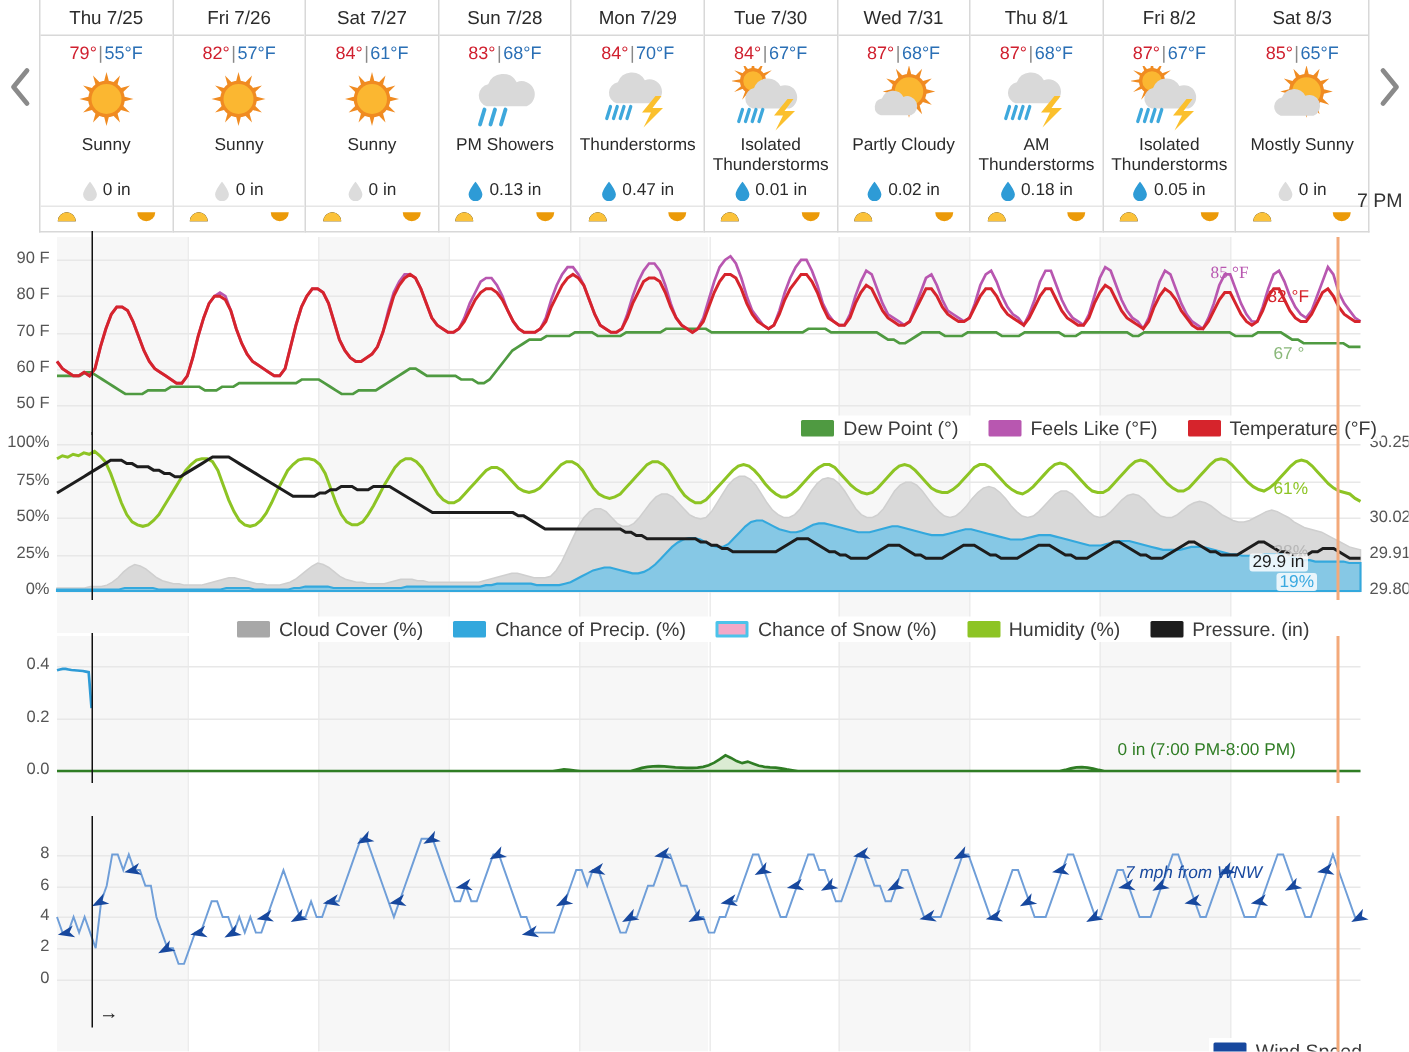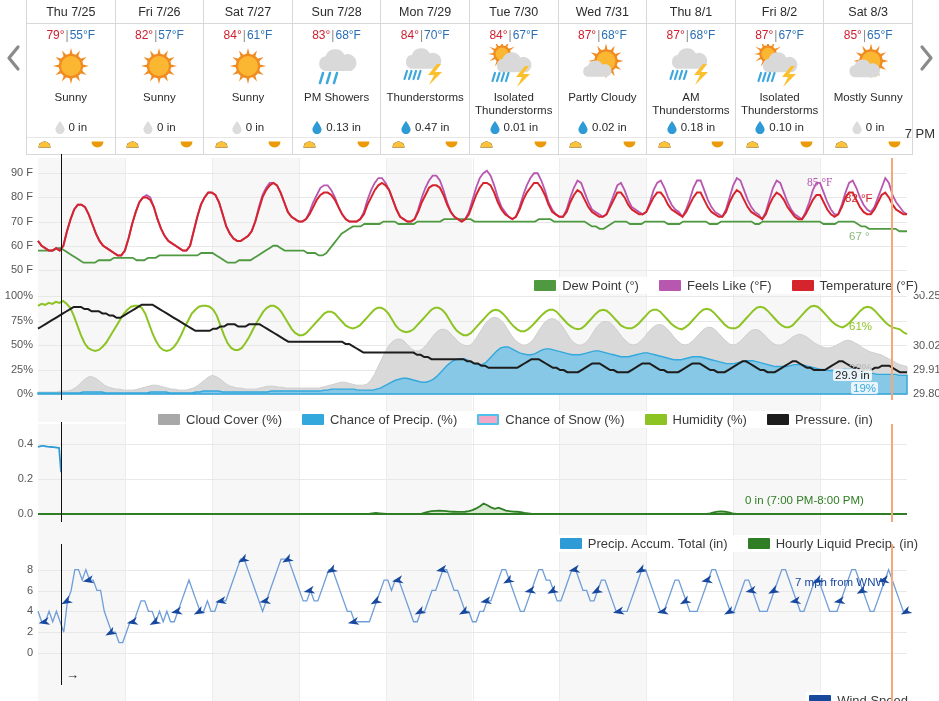--- a/index.html
+++ b/index.html
@@ -443,21 +443,21 @@
               <line x1="16" y1="29" x2="13.5" y2="37" stroke="#3ea8dc" stroke-width="2.2" stroke-linecap="round"></line>
               <line x1="20.5" y1="29" x2="18" y2="37" stroke="#3ea8dc" stroke-width="2.2" stroke-linecap="round"></line>
               <polygon points="37,22 28,33 34,33 29,43 42,30 35,30 41,22" fill="#fbc02d"></polygon>
             </svg>
           </div>
           <div class="day-cond">Isolated Thunderstorms</div>
           <div class="day-precip">
             <svg class="drop" viewBox="0 0 10 13">
               <path d="M5 0 C5 0 9.6 6 9.6 8.6 A4.6 4.6 0 0 1 0.4 8.6 C0.4 6 5 0 5 0 Z" fill="#2e9bd6"></path>
             </svg>
-            <span>0.10 in</span>
+            <span>0.05 in</span>
           </div>
           <div class="day-sun">
             <svg class="sunrise" viewBox="0 0 13 7">
               <path d="M0.5 6.5 A6 6 0 0 1 12.5 6.5 Z" fill="#fcc killer"></path>
               <path d="M0.5 6.5 A6 6 0 0 1 12.5 6.5 Z" fill="#fbc23a"></path>
             </svg>
             <svg class="sunset" viewBox="0 0 13 7">
               <path d="M0.5 0.5 A6 6 0 0 0 12.5 0.5 Z" fill="#eb9a09"></path>
             </svg>
           </div>
@@ -658,30 +658,20 @@
       <div class="gridline" style="top:55.1px;left:38px;right:32px;"></div>
       <div class="ytick " style="left:0;width:33px;top:13.2px;">0.4</div>
       <div class="gridline" style="top:20.2px;left:38px;right:32px;"></div>
       <svg class="series" width="939" height="98">
         <path d="M38.00,90.00 L41.71,90.00 L45.43,90.00 L49.14,90.00 L52.85,90.00 L56.57,90.00 L60.28,90.00 L64.00,90.00 L67.71,90.00 L71.42,90.00 L75.14,90.00 L78.85,90.00 L82.56,90.00 L86.28,90.00 L89.99,90.00 L93.71,90.00 L97.42,90.00 L101.13,90.00 L104.85,90.00 L108.56,90.00 L112.27,90.00 L115.99,90.00 L119.70,90.00 L123.41,90.00 L127.13,90.00 L130.84,90.00 L134.56,90.00 L138.27,90.00 L141.98,90.00 L145.70,90.00 L149.41,90.00 L153.12,90.00 L156.84,90.00 L160.55,90.00 L164.26,90.00 L167.98,90.00 L171.69,90.00 L175.41,90.00 L179.12,90.00 L182.83,90.00 L186.55,90.00 L190.26,90.00 L193.97,90.00 L197.69,90.00 L201.40,90.00 L205.12,90.00 L208.83,90.00 L212.54,90.00 L216.26,90.00 L219.97,90.00 L223.68,90.00 L227.40,90.00 L231.11,90.00 L234.82,90.00 L238.54,90.00 L242.25,90.00 L245.97,90.00 L249.68,90.00 L253.39,90.00 L257.11,90.00 L260.82,90.00 L264.53,90.00 L268.25,90.00 L271.96,90.00 L275.68,90.00 L279.39,90.00 L283.10,90.00 L286.82,90.00 L290.53,90.00 L294.24,90.00 L297.96,90.00 L301.67,90.00 L305.38,90.00 L309.10,90.00 L312.81,90.00 L316.53,90.00 L320.24,90.00 L323.95,90.00 L327.67,90.00 L331.38,90.00 L335.09,90.00 L338.81,90.00 L342.52,90.00 L346.24,90.00 L349.95,90.00 L353.66,90.00 L357.38,90.00 L361.09,90.00 L364.80,90.00 L368.52,90.00 L372.23,89.48 L375.94,88.95 L379.66,89.30 L383.37,89.65 L387.09,90.00 L390.80,90.00 L394.51,90.00 L398.23,90.00 L401.94,90.00 L405.65,90.00 L409.37,90.00 L413.08,90.00 L416.79,90.00 L420.51,90.00 L424.22,88.95 L427.94,87.91 L431.65,87.21 L435.36,86.86 L439.08,86.69 L442.79,86.86 L446.50,87.21 L450.22,87.56 L453.93,87.73 L457.65,87.91 L461.36,87.91 L465.07,87.73 L468.79,87.21 L472.50,86.16 L476.21,84.42 L479.93,82.15 L483.64,79.53 L487.35,81.28 L491.07,83.37 L494.78,84.77 L498.50,83.72 L502.21,85.11 L505.92,86.51 L509.64,87.21 L513.35,87.56 L517.06,87.73 L520.78,88.26 L524.49,88.95 L528.21,89.48 L531.92,90.00 L535.63,90.00 L539.35,90.00 L543.06,90.00 L546.77,90.00 L550.49,90.00 L554.20,90.00 L557.91,90.00 L561.63,90.00 L565.34,90.00 L569.06,90.00 L572.77,90.00 L576.48,90.00 L580.20,90.00 L583.91,90.00 L587.62,90.00 L591.34,90.00 L595.05,90.00 L598.76,90.00 L602.48,90.00 L606.19,90.00 L609.91,90.00 L613.62,90.00 L617.33,90.00 L621.05,90.00 L624.76,90.00 L628.47,90.00 L632.19,90.00 L635.90,90.00 L639.62,90.00 L643.33,90.00 L647.04,90.00 L650.76,90.00 L654.47,90.00 L658.18,90.00 L661.90,90.00 L665.61,90.00 L669.32,90.00 L673.04,90.00 L676.75,90.00 L680.47,90.00 L684.18,90.00 L687.89,90.00 L691.61,90.00 L695.32,90.00 L699.03,90.00 L702.75,90.00 L706.46,90.00 L710.18,89.30 L713.89,88.26 L717.60,87.56 L721.32,87.38 L725.03,87.73 L728.74,88.43 L732.46,89.30 L736.17,90.00 L739.88,90.00 L743.60,90.00 L747.31,90.00 L751.03,90.00 L754.74,90.00 L758.45,90.00 L762.17,90.00 L765.88,90.00 L769.59,90.00 L773.31,90.00 L777.02,90.00 L780.74,90.00 L784.45,90.00 L788.16,90.00 L791.88,90.00 L795.59,90.00 L799.30,90.00 L803.02,90.00 L806.73,90.00 L810.44,90.00 L814.16,90.00 L817.87,90.00 L821.59,90.00 L825.30,90.00 L829.01,90.00 L832.73,90.00 L836.44,90.00 L840.15,90.00 L843.87,90.00 L847.58,90.00 L851.29,90.00 L855.01,90.00 L858.72,90.00 L862.44,90.00 L866.15,90.00 L869.86,90.00 L873.58,90.00 L877.29,90.00 L881.00,90.00 L884.72,90.00 L888.43,90.00 L892.15,90.00 L895.86,90.00 L899.57,90.00 L903.29,90.00 L907.00,90.00 L907,90 L38,90 Z" fill="#cfe4c4" fill-opacity="0.75" stroke="#2f7d24" stroke-width="1.8"></path>
         <path d="M38.00,22.83 L39.92,22.31 L41.84,21.96 L43.76,21.96 L45.68,22.31 L47.60,22.66 L49.51,22.83 L51.43,23.00 L53.35,23.18 L55.27,23.35 L57.19,23.70 L59.11,24.05 L61.03,48.13" fill="none" stroke="#2e9bd6" stroke-width="1.8"></path>
       </svg>
       <div class="cursorline" style="left:61px;top:-2px;height:100px;background:#111111;"></div>
       <div class="nowline" style="left:891px;top:0;height:98px;background:#f3a97a;"></div>
       <div class="annot" style="left:745px;top:70px;color:#2f7d24;">0 in (7:00 PM-8:00 PM)</div>
-      <div class="legend" style="right:18px;bottom:-6px;">
-        <span class="item">
-          <span class="swatch" style="background:#2e9bd6;"></span>
-          <span>Precip. Accum. Total (in)</span>
-        </span>
-        <span class="item">
-          <span class="swatch" style="background:#2f7d24;"></span>
-          <span>Hourly Liquid Precip. (in)</span>
-        </span>
-      </div>
     </div>
 
   <div class="chart" id="chart-wind" style="top:546px;height:155px;">
       <div class="plotbg">
         <div class="bandshade" style="left:38px;width:86.9px;"></div>
         <div class="bandshade" style="left:211.8px;width:86.9px;"></div>
         <div class="bandshade" style="left:385.6px;width:86.9px;"></div>
         <div class="bandshade" style="left:559.4000000000001px;width:86.9px;"></div>
         <div class="bandshade" style="left:733.2px;width:86.9px;"></div>
         <div class="vgrid" style="left:124.9px;"></div>
@@ -822,21 +812,21 @@
         </g>
         <g transform="translate(884.9,34.1) rotate(-12)">
           <polygon points="-7,0 4,-4 1,0 4,4" fill="#17489e"></polygon>
         </g>
         <g transform="translate(907.0,65.3) rotate(-28)">
           <polygon points="-7,0 4,-4 1,0 4,4" fill="#17489e"></polygon>
         </g>
       </svg>
       <div class="cursorline" style="left:61px;top:-2px;height:141px;background:#111111;"></div>
       <div class="nowline" style="left:891px;top:-2px;height:172px;background:#f3a97a;"></div>
-      <div class="annot" style="left:795px;top:30px;color:#17489e;">7 mph from WNW</div>
+      <div class="annot" style="left:750px;top:30px;color:#17489e;font-style:italic;">7 mph from WNW</div>
       <div class="arrow-annot" style="left:66px;top:121px;color:#222222;">→</div>
       <div class="legend" style="right:28px;bottom:-8px;">
         <span class="item">
           <span class="swatch" style="background:#17489e;"></span>
           <span>Wind Speed</span>
         </span>
       </div>
     </div>
 
 </div>

